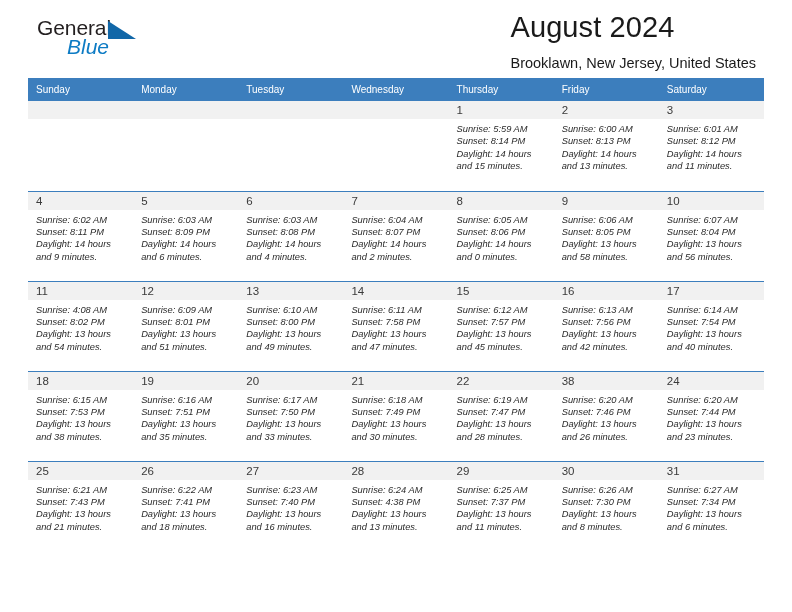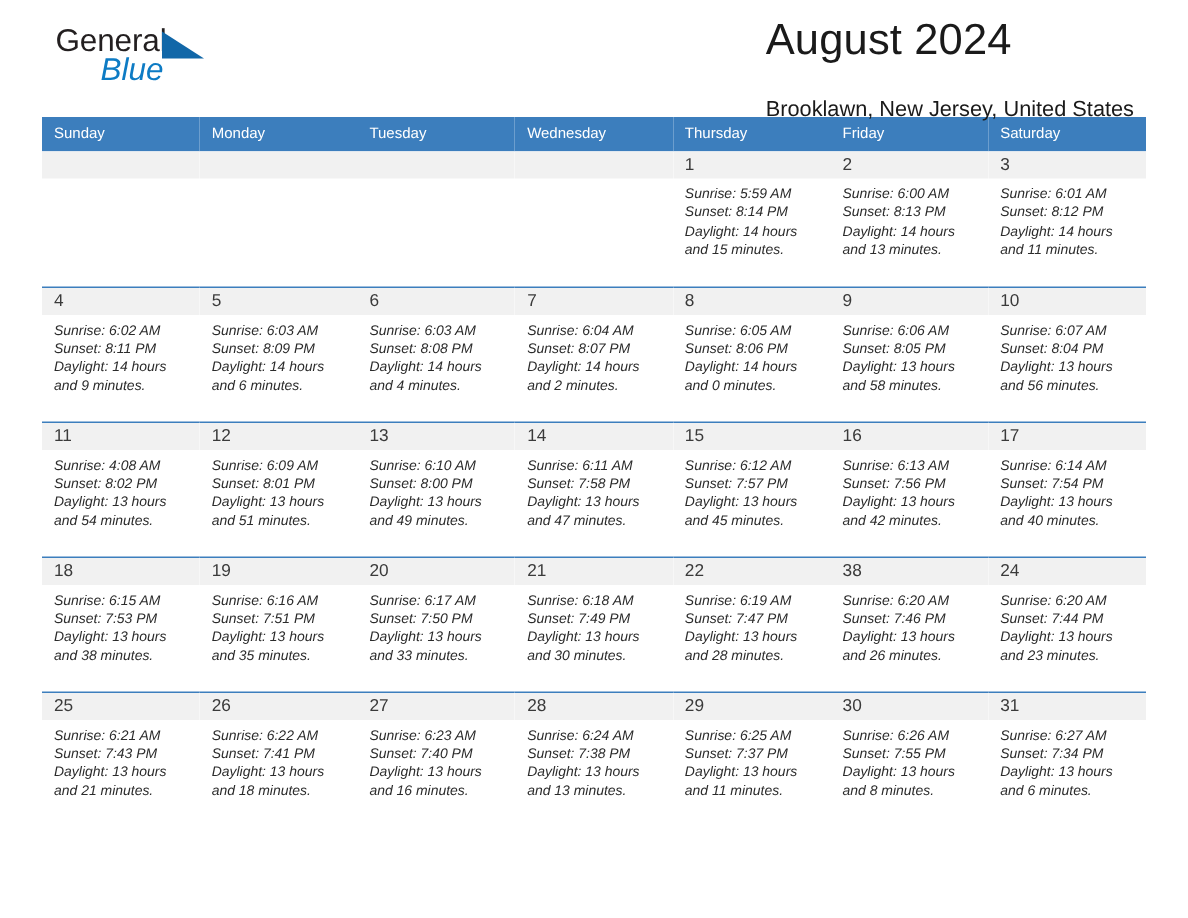--- a/index.html
+++ b/index.html
@@ -65,21 +65,21 @@
   .cal-title {
     font-size: 29px;
     font-weight: normal;
     color: #1a1a1a;
     line-height: 34px;
     letter-spacing: 0.1px;
   }
   .cal-subtitle {
     font-size: 14.5px;
     color: #1a1a1a;
-    margin-top: 20px;
+    margin-top: 10px;
     line-height: 18px;
   }
 
   
   .calendar {
     width: 736px;
     border-collapse: collapse;
     table-layout: fixed;
   }
   .calendar th {
@@ -415,39 +415,39 @@
               <div>Sunrise: 6:23 AM</div>
               <div>Sunset: 7:40 PM</div>
               <div>Daylight: 13 hours</div>
               <div>and 16 minutes.</div>
             </div>
           </td>
           <td>
             <span class="daynum">28</span>
             <div class="info">
               <div>Sunrise: 6:24 AM</div>
-              <div>Sunset: 7:38 PM</div>
+              <div>Sunset: 4:38 PM</div>
               <div>Daylight: 13 hours</div>
               <div>and 13 minutes.</div>
             </div>
           </td>
           <td>
             <span class="daynum">29</span>
             <div class="info">
               <div>Sunrise: 6:25 AM</div>
               <div>Sunset: 7:37 PM</div>
               <div>Daylight: 13 hours</div>
               <div>and 11 minutes.</div>
             </div>
           </td>
           <td>
             <span class="daynum">30</span>
             <div class="info">
               <div>Sunrise: 6:26 AM</div>
-              <div>Sunset: 7:55 PM</div>
+              <div>Sunset: 7:30 PM</div>
               <div>Daylight: 13 hours</div>
               <div>and 8 minutes.</div>
             </div>
           </td>
           <td>
             <span class="daynum">31</span>
             <div class="info">
               <div>Sunrise: 6:27 AM</div>
               <div>Sunset: 7:34 PM</div>
               <div>Daylight: 13 hours</div>

